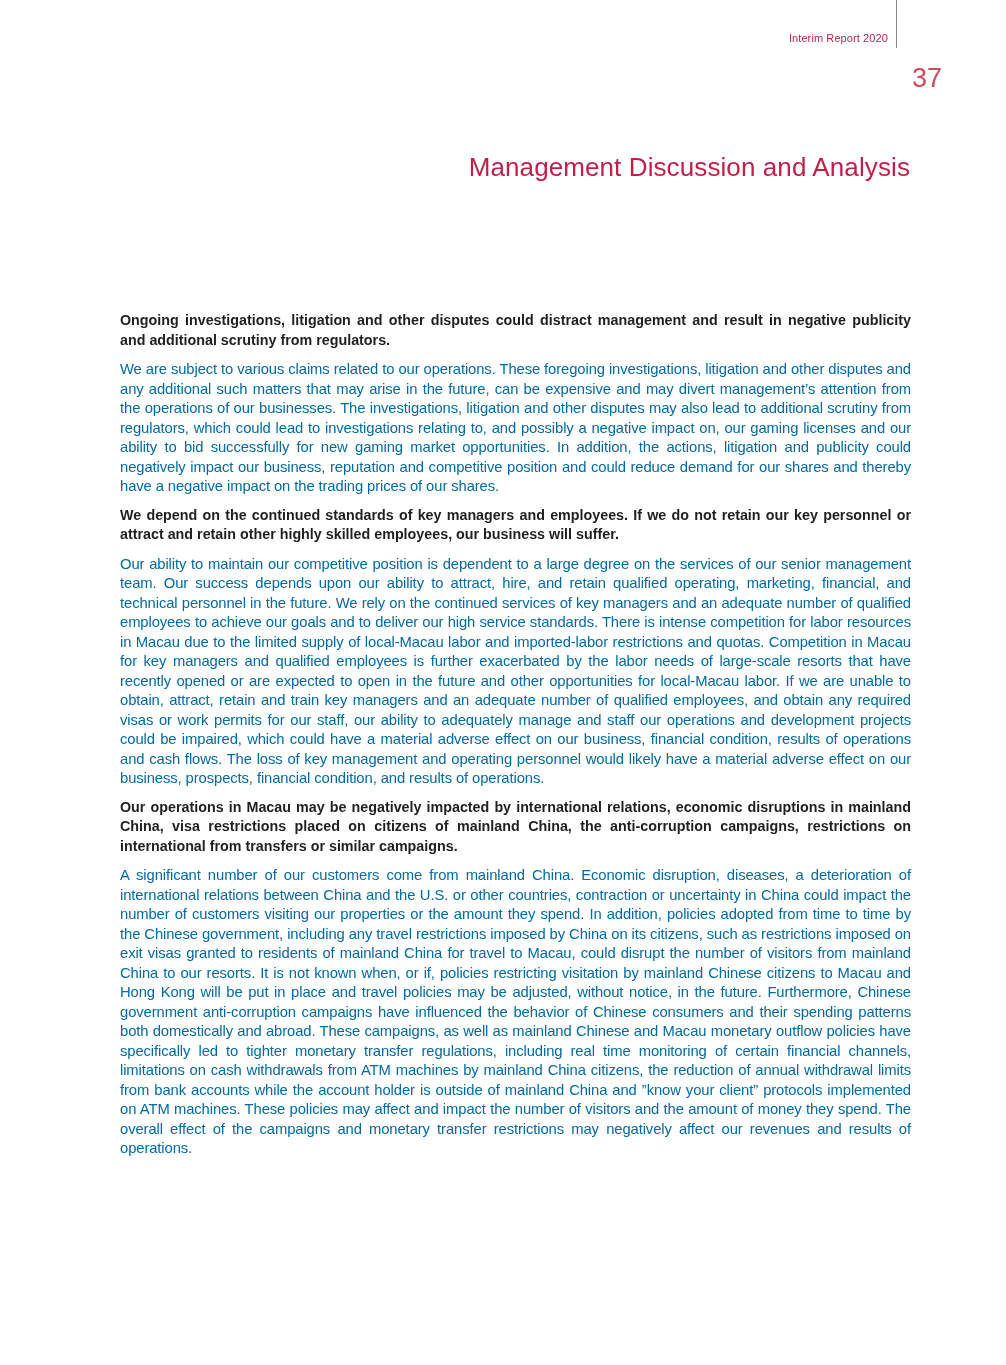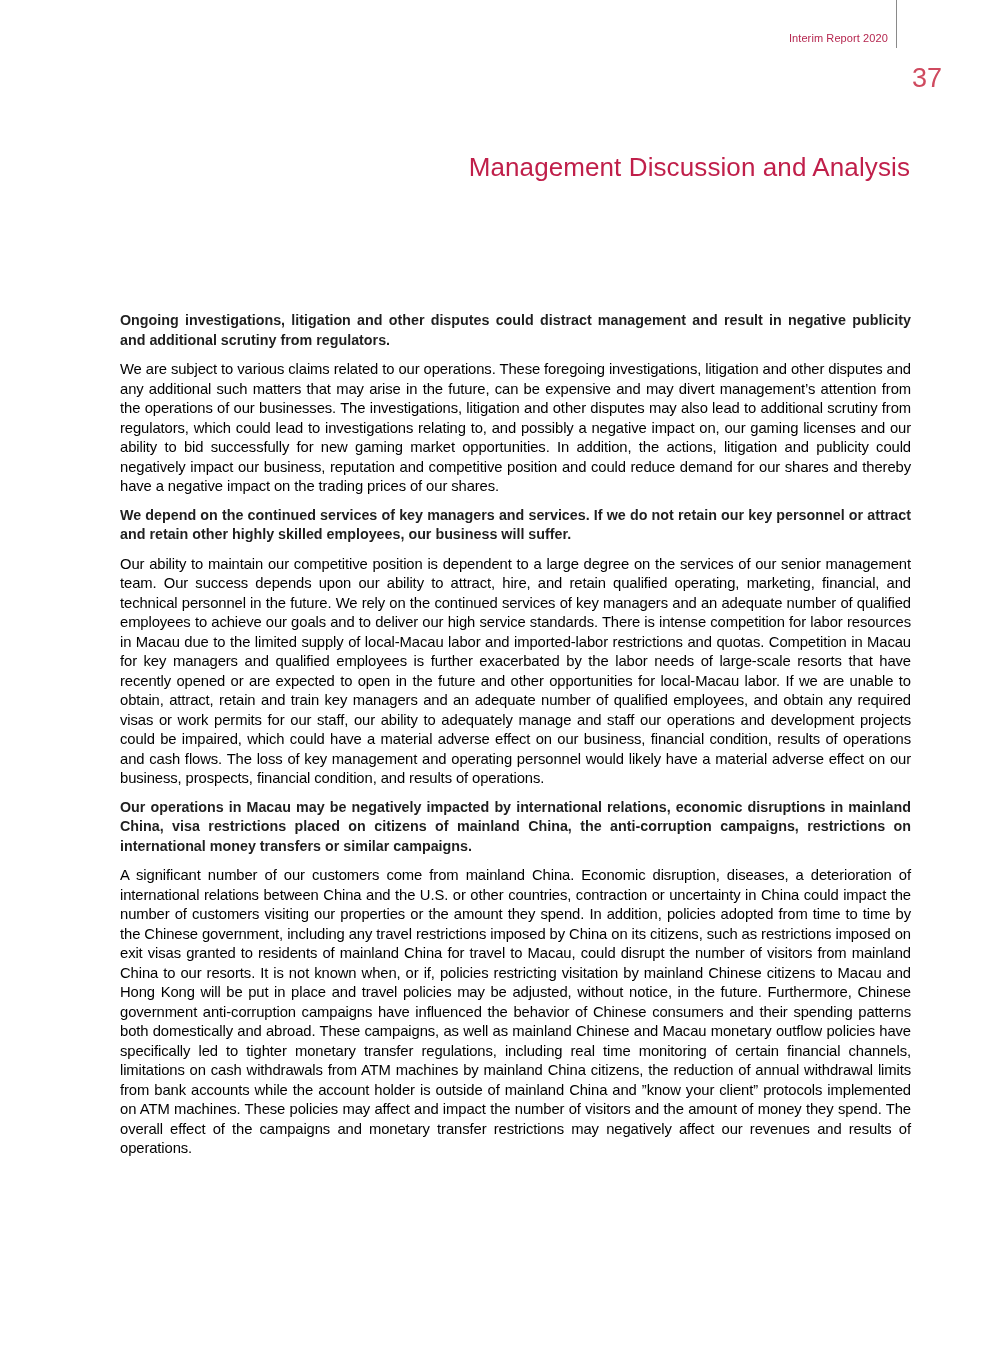--- a/index.html
+++ b/index.html
@@ -29,40 +29,40 @@
   .content {
     position: absolute; left: 120px; top: 311px; width: 791px;
     font-family: "Liberation Sans", sans-serif; color: #2a2a2a;
   }
   .risk-heading {
     font-size: 14.3px; font-weight: bold; 
     line-height: 19.5px; margin: 0 0 10px 0; text-align: justify; color: #1f1f1f;
   }
   .risk-body {
     font-size: 14.8px; line-height: 19.5px; margin: 0 0 9px 0;
-    text-align: justify; color: #000000; letter-spacing: -0.1px;
+    text-align: justify; color: #0369a1; letter-spacing: -0.1px;
   }
 </style>
 </head>
 <body>
 
 <div class="page">
   <div class="header-label">Interim Report 2020</div>
   <div class="header-rule"></div>
   <div class="page-number">37</div>
 
   <h1 class="section-title">Management Discussion and Analysis</h1>
 
   <div class="content">
     <section>
       <p class="risk-heading">Ongoing investigations, litigation and other disputes could distract management and result in negative publicity and additional scrutiny from regulators.</p>
       <p class="risk-body">We are subject to various claims related to our operations. These foregoing investigations, litigation and other disputes and any additional such matters that may arise in the future, can be expensive and may divert management’s attention from the operations of our businesses. The investigations, litigation and other disputes may also lead to additional scrutiny from regulators, which could lead to investigations relating to, and possibly a negative impact on, our gaming licenses and our ability to bid successfully for new gaming market opportunities. In addition, the actions, litigation and publicity could negatively impact our business, reputation and competitive position and could reduce demand for our shares and thereby have a negative impact on the trading prices of our shares.</p>
     </section>
     <section>
-      <p class="risk-heading">We depend on the continued services of key managers and services. If we do not retain our key personnel or attract and retain other highly skilled employees, our business will suffer.</p>
+      <p class="risk-heading">We depend on the continued standards of key managers and employees. If we do not retain our key personnel or attract and retain other highly skilled employees, our business will suffer.</p>
       <p class="risk-body">Our ability to maintain our competitive position is dependent to a large degree on the services of our senior management team. Our success depends upon our ability to attract, hire, and retain qualified operating, marketing, financial, and technical personnel in the future. We rely on the continued services of key managers and an adequate number of qualified employees to achieve our goals and to deliver our high service standards. There is intense competition for labor resources in Macau due to the limited supply of local-Macau labor and imported-labor restrictions and quotas. Competition in Macau for key managers and qualified employees is further exacerbated by the labor needs of large-scale resorts that have recently opened or are expected to open in the future and other opportunities for local-Macau labor. If we are unable to obtain, attract, retain and train key managers and an adequate number of qualified employees, and obtain any required visas or work permits for our staff, our ability to adequately manage and staff our operations and development projects could be impaired, which could have a material adverse effect on our business, financial condition, results of operations and cash flows. The loss of key management and operating personnel would likely have a material adverse effect on our business, prospects, financial condition, and results of operations.</p>
     </section>
     <section>
-      <p class="risk-heading">Our operations in Macau may be negatively impacted by international relations, economic disruptions in mainland China, visa restrictions placed on citizens of mainland China, the anti-corruption campaigns, restrictions on international money transfers or similar campaigns.</p>
+      <p class="risk-heading">Our operations in Macau may be negatively impacted by international relations, economic disruptions in mainland China, visa restrictions placed on citizens of mainland China, the anti-corruption campaigns, restrictions on international from transfers or similar campaigns.</p>
       <p class="risk-body">A significant number of our customers come from mainland China. Economic disruption, diseases, a deterioration of international relations between China and the U.S. or other countries, contraction or uncertainty in China could impact the number of customers visiting our properties or the amount they spend. In addition, policies adopted from time to time by the Chinese government, including any travel restrictions imposed by China on its citizens, such as restrictions imposed on exit visas granted to residents of mainland China for travel to Macau, could disrupt the number of visitors from mainland China to our resorts. It is not known when, or if, policies restricting visitation by mainland Chinese citizens to Macau and Hong Kong will be put in place and travel policies may be adjusted, without notice, in the future. Furthermore, Chinese government anti-corruption campaigns have influenced the behavior of Chinese consumers and their spending patterns both domestically and abroad. These campaigns, as well as mainland Chinese and Macau monetary outflow policies have specifically led to tighter monetary transfer regulations, including real time monitoring of certain financial channels, limitations on cash withdrawals from ATM machines by mainland China citizens, the reduction of annual withdrawal limits from bank accounts while the account holder is outside of mainland China and ”know your client” protocols implemented on ATM machines. These policies may affect and impact the number of visitors and the amount of money they spend. The overall effect of the campaigns and monetary transfer restrictions may negatively affect our revenues and results of operations.</p>
     </section>
   </div>
 </div>
 
 </body></html>

